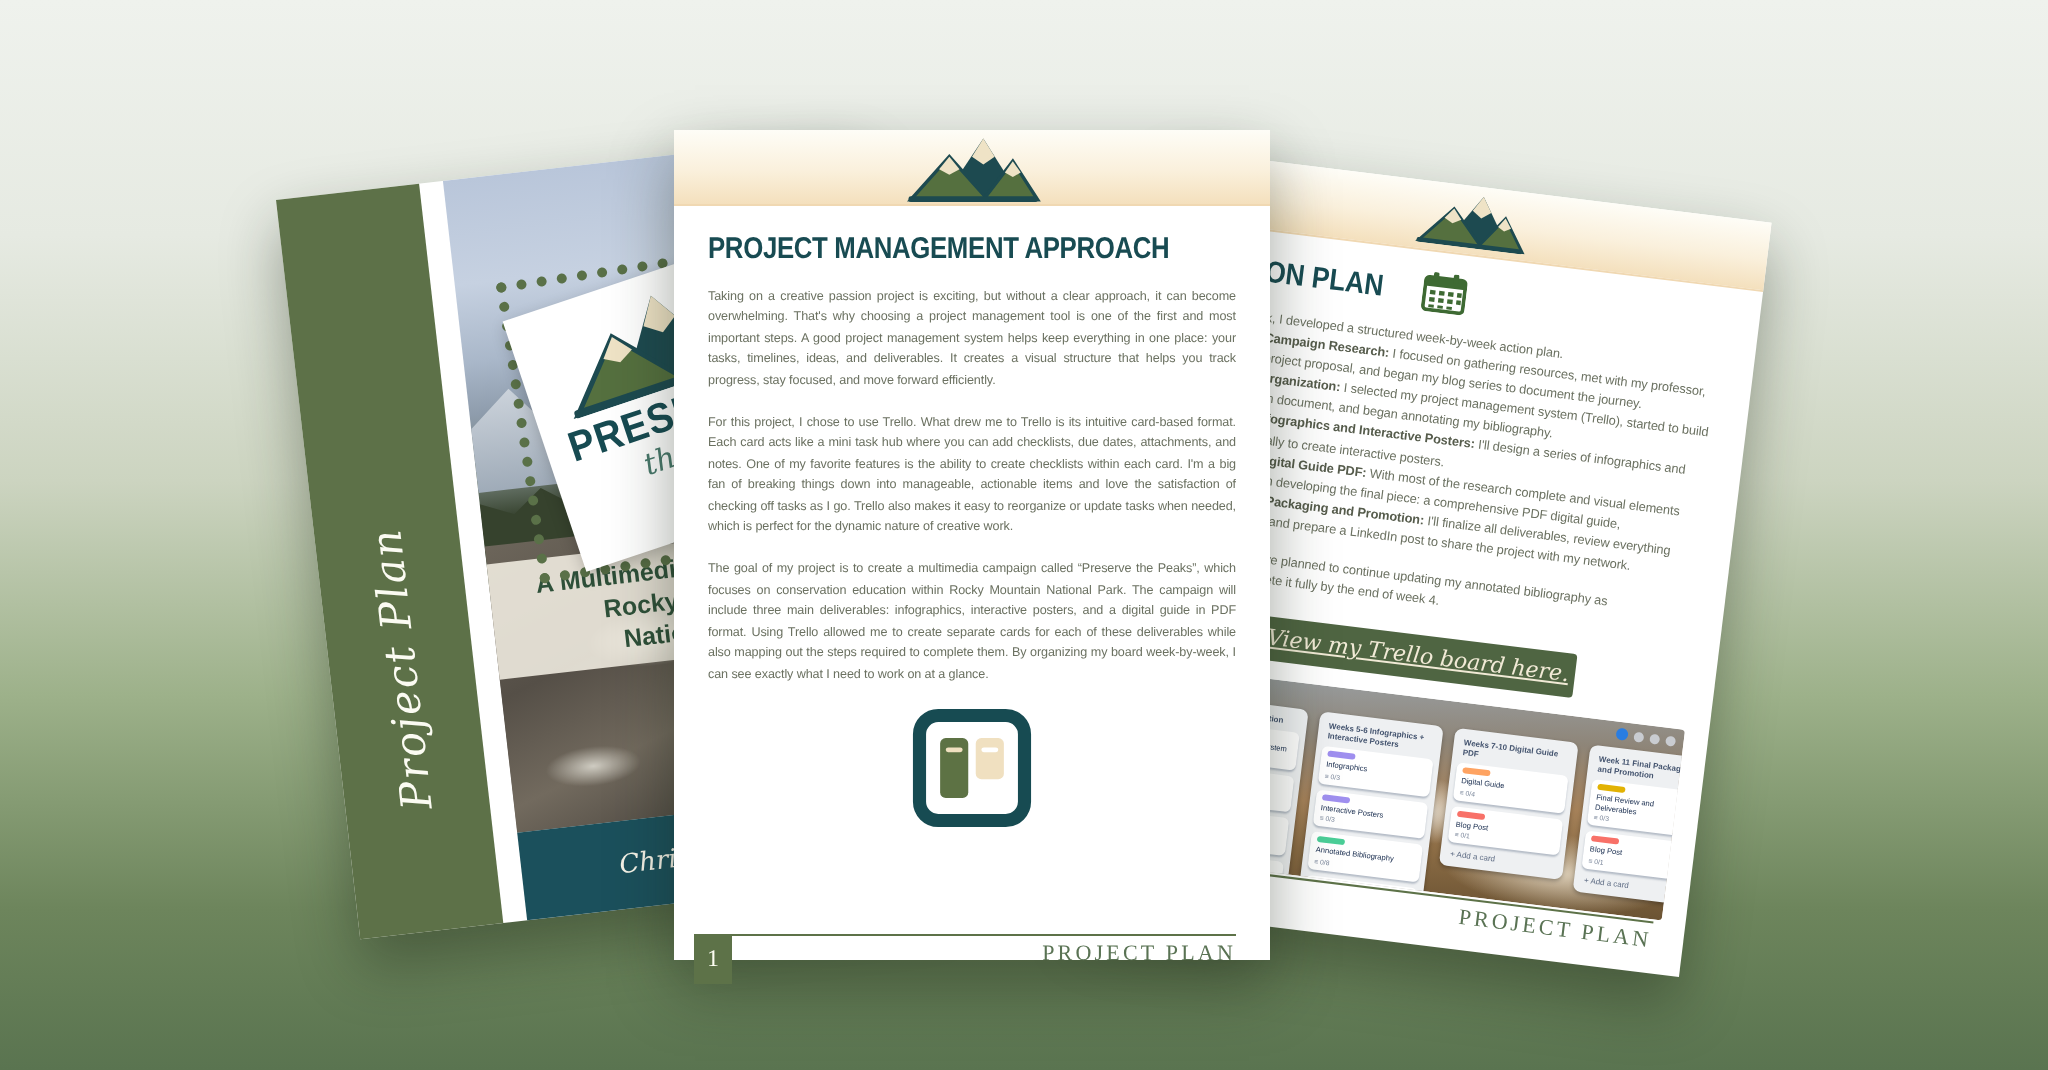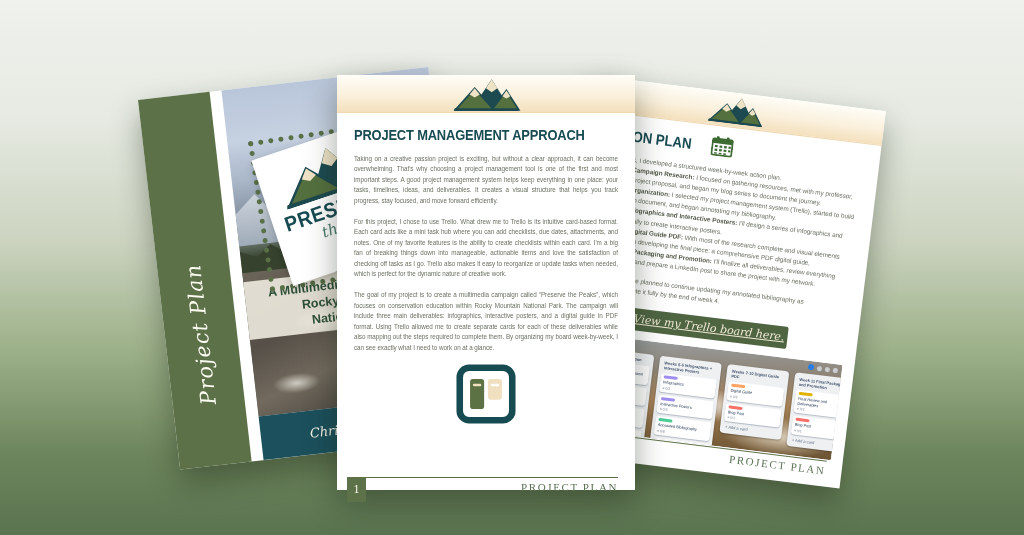--- a/index.html
+++ b/index.html
@@ -1,21 +1,21 @@
 <!DOCTYPE html>
 <html><head>
 <meta charset="utf-8">
 <style>
   html,body{margin:0;padding:0;background:#333;}
   .stage{position:relative;width:1024px;height:535px;overflow:hidden;
     background:linear-gradient(180deg,#eff2ed 0%,#e6eae2 22%,#ccd4c0 45%,#9db18a 65%,#6d855c 85%,#5a7450 100%);
     font-family:"Liberation Sans",sans-serif;}
   .page{position:absolute;background:#fff;box-shadow:0 14px 30px rgba(25,35,20,.40);}
   
-  .p-center{left:337px;top:75px;width:298px;height:415px;z-index:3;}
+  .p-center{left:337px;top:65px;width:298px;height:415px;z-index:3;}
   .band{background:linear-gradient(180deg,#fefdf7 0%,#faf0dc 55%,#f4e0bd 100%);border-bottom:1px solid #f0d8b2;
     display:flex;align-items:center;justify-content:center;}
   .p-center .band{height:37px;}
   .c-title{margin:13px 17px 0;color:#184b52;font-weight:bold;font-size:15px;letter-spacing:-.2px;
     transform:scaleX(.86);transform-origin:left;white-space:nowrap;}
   .c-body{margin:11px 17px 0;color:#6b7161;font-size:6.3px;line-height:10.4px;letter-spacing:-.05px;text-align:justify;}
   .c-body p{margin:0 0 11px;}
   .trello-icon-wrap{display:flex;justify-content:center;margin-top:8px;}
   .m-footer{position:absolute;left:10px;right:17px;bottom:13px;}
   .pagenum{position:absolute;left:0;top:0;width:19px;height:25px;background:#5d7248;color:#fdfdf3;

